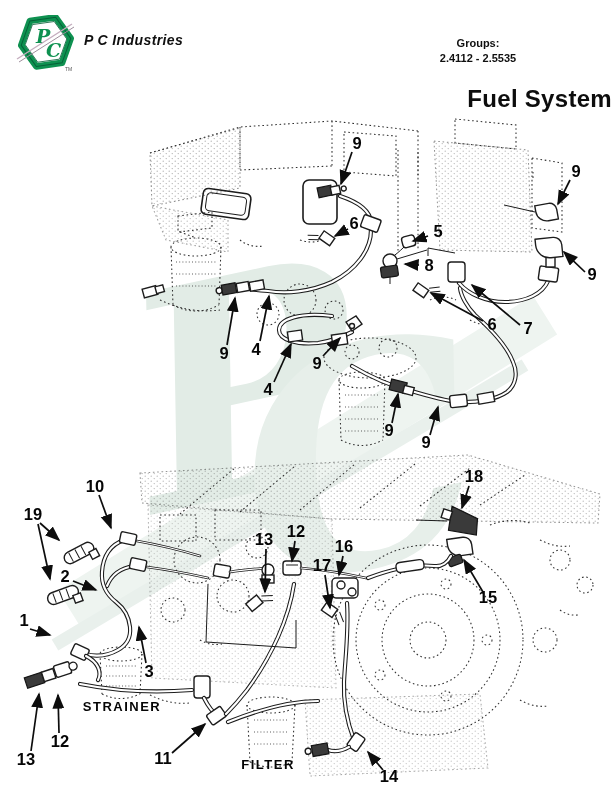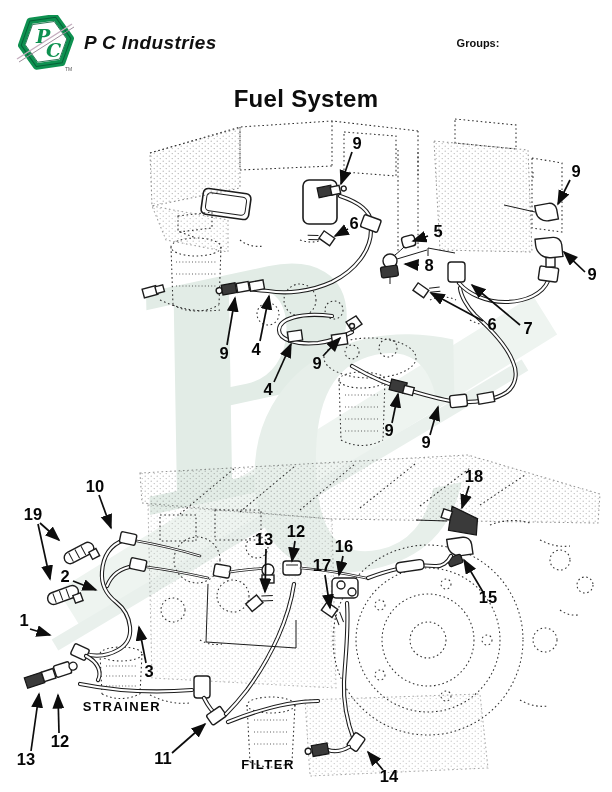--- a/index.html
+++ b/index.html
@@ -1,23 +1,23 @@
 <!DOCTYPE html>
 <html><head>
 <meta charset="utf-8">
 <style>
   html,body{margin:0;padding:0;background:#888;}
   .page{position:relative;width:612px;height:792px;background:#ffffff;
         font-family:"Liberation Sans",sans-serif;overflow:hidden;margin:0 auto;}
   .logo{position:absolute;left:15px;top:15px;width:60px;height:58px;}
-  .company{position:absolute;left:84px;top:32px;font-size:19px;font-weight:bold;
+  .company{position:absolute;left:84px;top:32px;font-size:14px;font-weight:bold;
            font-style:italic;color:#101010;letter-spacing:.4px;white-space:nowrap;}
   .groups{position:absolute;left:408px;top:36px;width:140px;text-align:center;
           font-size:11px;font-weight:bold;color:#101010;line-height:15px;}
-  .title{position:absolute;left:0;top:85px;width:612px;text-align:center;
+  .title{position:absolute;left:0;top:85px;width:612px;text-align:right;
          font-size:24px;font-weight:bold;margin:0;color:#0d0d0d;letter-spacing:.3px;}
   svg.diagram{position:absolute;left:0;top:0;}
 
   .dot{fill:none;stroke:#2e2e2e;stroke-width:1.05;stroke-dasharray:1.6 2.7;}
   .dotf{fill:none;stroke:#4a4a4a;stroke-width:.9;stroke-dasharray:1 2.2;}
   .face{stroke:#2e2e2e;stroke-width:1.05;stroke-dasharray:1.6 2.7;fill:url(#stip);}
   .hose{fill:none;stroke:#1c1c1c;stroke-width:4.2;stroke-linecap:round;}
   .hosein{fill:none;stroke:#ffffff;stroke-width:2.1;stroke-linecap:round;}
   .pipe{fill:none;stroke:#1c1c1c;stroke-width:2.6;stroke-linecap:round;}
   .pipein{fill:none;stroke:#ffffff;stroke-width:1.1;stroke-linecap:round;}
@@ -50,20 +50,21 @@
       <g>
         <line x1="2" y1="44" x2="57" y2="9" stroke="#c5aebf" stroke-width="1.4"></line>
         <line x1="4" y1="47" x2="59" y2="12" stroke="#9f8f9d" stroke-width="1"></line>
       </g>
       <text x="50" y="56" font-size="5" fill="#555">TM</text>
     </svg>
   </div>
   <div class="company">P C Industries</div>
   <div class="groups">
     <div>Groups:</div>
+    <div>2.4112 - 2.5535</div>
   </div>
   <h1 class="title">Fuel System</h1>
 
   <svg class="diagram" width="612" height="792" viewBox="0 0 612 792">
     <defs>
       <pattern id="stip" width="6" height="5" patternUnits="userSpaceOnUse">
         <circle cx="1.2" cy="1.2" r="0.6" fill="#5a5a5a"></circle>
         <circle cx="4.2" cy="3.6" r="0.6" fill="#5a5a5a"></circle>
       </pattern>
       <marker id="ah" markerWidth="10" markerHeight="8" refX="8" refY="3.5" orient="auto">

